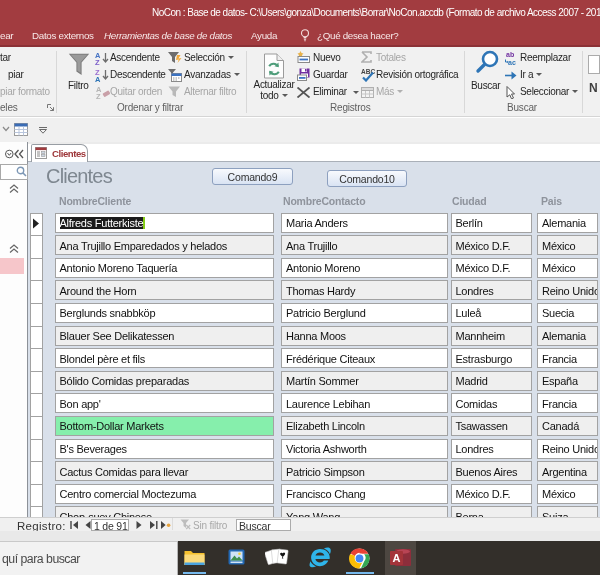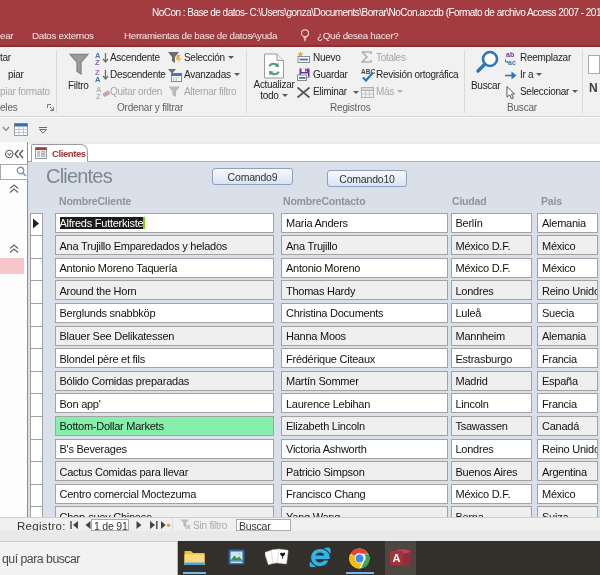--- a/index.html
+++ b/index.html
@@ -35,21 +35,21 @@
 #tsearch span { position:absolute; left:2px; top:10px; font-size:12.3px; letter-spacing:-0.5px; color:#4a4a4a; white-space:nowrap; }
 .tbul { position:absolute; top:572px; height:2px; background:#76b9ed; }
 </style>
 </head>
 <body>
 <div class="abs" id="titlebar"></div>
 <div class="abs" id="titletext">NoCon : Base de datos- C:\Users\gonza\Documents\Borrar\NoCon.accdb (Formato de archivo Access 2007 - 2016</div>
 <div class="abs" id="menurow"></div>
 <div class="abs menuitem" style="left:0px;">ear</div>
 <div class="abs menuitem" style="left:32px;">Datos externos</div>
-<div class="abs menuitem" style="left:124px;">Herramientas de base de datos</div>
+<div class="abs menuitem" style="left:104px;font-style:italic;">Herramientas de base de datos</div>
 <div class="abs menuitem" style="left:251px;">Ayuda</div>
 <div class="abs menuitem" style="left:317px;">¿Qué desea hacer?</div>
 <svg class="abs" style="left:299px;top:28px;" width="12" height="15" viewBox="0 0 12 15">
     <g fill="none" stroke="#f3dcdc" stroke-width="1.1">
       <circle cx="6" cy="5.2" r="3.5"></circle>
       <path d="M4.6 9.6 h2.8 M4.9 11.2 h2.2 M5.3 12.8 h1.4"></path>
     </g>
   </svg>
 <div class="abs" id="redline"></div>
 <div class="abs" id="ribbon"></div>
@@ -255,38 +255,38 @@
 <div class="cell" style="left:509.0px;top:73.1px;width:61.0px;background:#efefef;">México</div>
 <div class="cell" style="left:26.5px;top:95.7px;width:219.5px;background:#ffffff;">Antonio Moreno Taquería</div>
 <div class="cell" style="left:253.0px;top:95.7px;width:167.0px;background:#ffffff;">Antonio Moreno</div>
 <div class="cell" style="left:422.5px;top:95.7px;width:81.0px;background:#ffffff;">México D.F.</div>
 <div class="cell" style="left:509.0px;top:95.7px;width:61.0px;background:#ffffff;">México</div>
 <div class="cell" style="left:26.5px;top:118.3px;width:219.5px;background:#efefef;">Around the Horn</div>
 <div class="cell" style="left:253.0px;top:118.3px;width:167.0px;background:#efefef;">Thomas Hardy</div>
 <div class="cell" style="left:422.5px;top:118.3px;width:81.0px;background:#efefef;">Londres</div>
 <div class="cell" style="left:509.0px;top:118.3px;width:61.0px;background:#efefef;">Reino Unido</div>
 <div class="cell" style="left:26.5px;top:140.9px;width:219.5px;background:#ffffff;">Berglunds snabbköp</div>
-<div class="cell" style="left:253.0px;top:140.9px;width:167.0px;background:#ffffff;">Christina Documents</div>
+<div class="cell" style="left:253.0px;top:140.9px;width:167.0px;background:#ffffff;">Patricio Berglund</div>
 <div class="cell" style="left:422.5px;top:140.9px;width:81.0px;background:#ffffff;">Luleå</div>
 <div class="cell" style="left:509.0px;top:140.9px;width:61.0px;background:#ffffff;">Suecia</div>
 <div class="cell" style="left:26.5px;top:163.5px;width:219.5px;background:#efefef;">Blauer See Delikatessen</div>
 <div class="cell" style="left:253.0px;top:163.5px;width:167.0px;background:#efefef;">Hanna Moos</div>
 <div class="cell" style="left:422.5px;top:163.5px;width:81.0px;background:#efefef;">Mannheim</div>
 <div class="cell" style="left:509.0px;top:163.5px;width:61.0px;background:#efefef;">Alemania</div>
 <div class="cell" style="left:26.5px;top:186.1px;width:219.5px;background:#ffffff;">Blondel père et fils</div>
 <div class="cell" style="left:253.0px;top:186.1px;width:167.0px;background:#ffffff;">Frédérique Citeaux</div>
 <div class="cell" style="left:422.5px;top:186.1px;width:81.0px;background:#ffffff;">Estrasburgo</div>
 <div class="cell" style="left:509.0px;top:186.1px;width:61.0px;background:#ffffff;">Francia</div>
 <div class="cell" style="left:26.5px;top:208.7px;width:219.5px;background:#efefef;">Bólido Comidas preparadas</div>
 <div class="cell" style="left:253.0px;top:208.7px;width:167.0px;background:#efefef;">Martín Sommer</div>
 <div class="cell" style="left:422.5px;top:208.7px;width:81.0px;background:#efefef;">Madrid</div>
 <div class="cell" style="left:509.0px;top:208.7px;width:61.0px;background:#efefef;">España</div>
 <div class="cell" style="left:26.5px;top:231.3px;width:219.5px;background:#ffffff;">Bon app'</div>
 <div class="cell" style="left:253.0px;top:231.3px;width:167.0px;background:#ffffff;">Laurence Lebihan</div>
-<div class="cell" style="left:422.5px;top:231.3px;width:81.0px;background:#ffffff;">Lincoln</div>
+<div class="cell" style="left:422.5px;top:231.3px;width:81.0px;background:#ffffff;">Comidas</div>
 <div class="cell" style="left:509.0px;top:231.3px;width:61.0px;background:#ffffff;">Francia</div>
 <div class="cell" style="left:26.5px;top:253.9px;width:219.5px;background:#86efac;">Bottom-Dollar Markets</div>
 <div class="cell" style="left:253.0px;top:253.9px;width:167.0px;background:#efefef;">Elizabeth Lincoln</div>
 <div class="cell" style="left:422.5px;top:253.9px;width:81.0px;background:#efefef;">Tsawassen</div>
 <div class="cell" style="left:509.0px;top:253.9px;width:61.0px;background:#efefef;">Canadá</div>
 <div class="cell" style="left:26.5px;top:276.5px;width:219.5px;background:#ffffff;">B's Beverages</div>
 <div class="cell" style="left:253.0px;top:276.5px;width:167.0px;background:#ffffff;">Victoria Ashworth</div>
 <div class="cell" style="left:422.5px;top:276.5px;width:81.0px;background:#ffffff;">Londres</div>
 <div class="cell" style="left:509.0px;top:276.5px;width:61.0px;background:#ffffff;">Reino Unido</div>
 <div class="cell" style="left:26.5px;top:299.1px;width:219.5px;background:#efefef;">Cactus Comidas para llevar</div>

